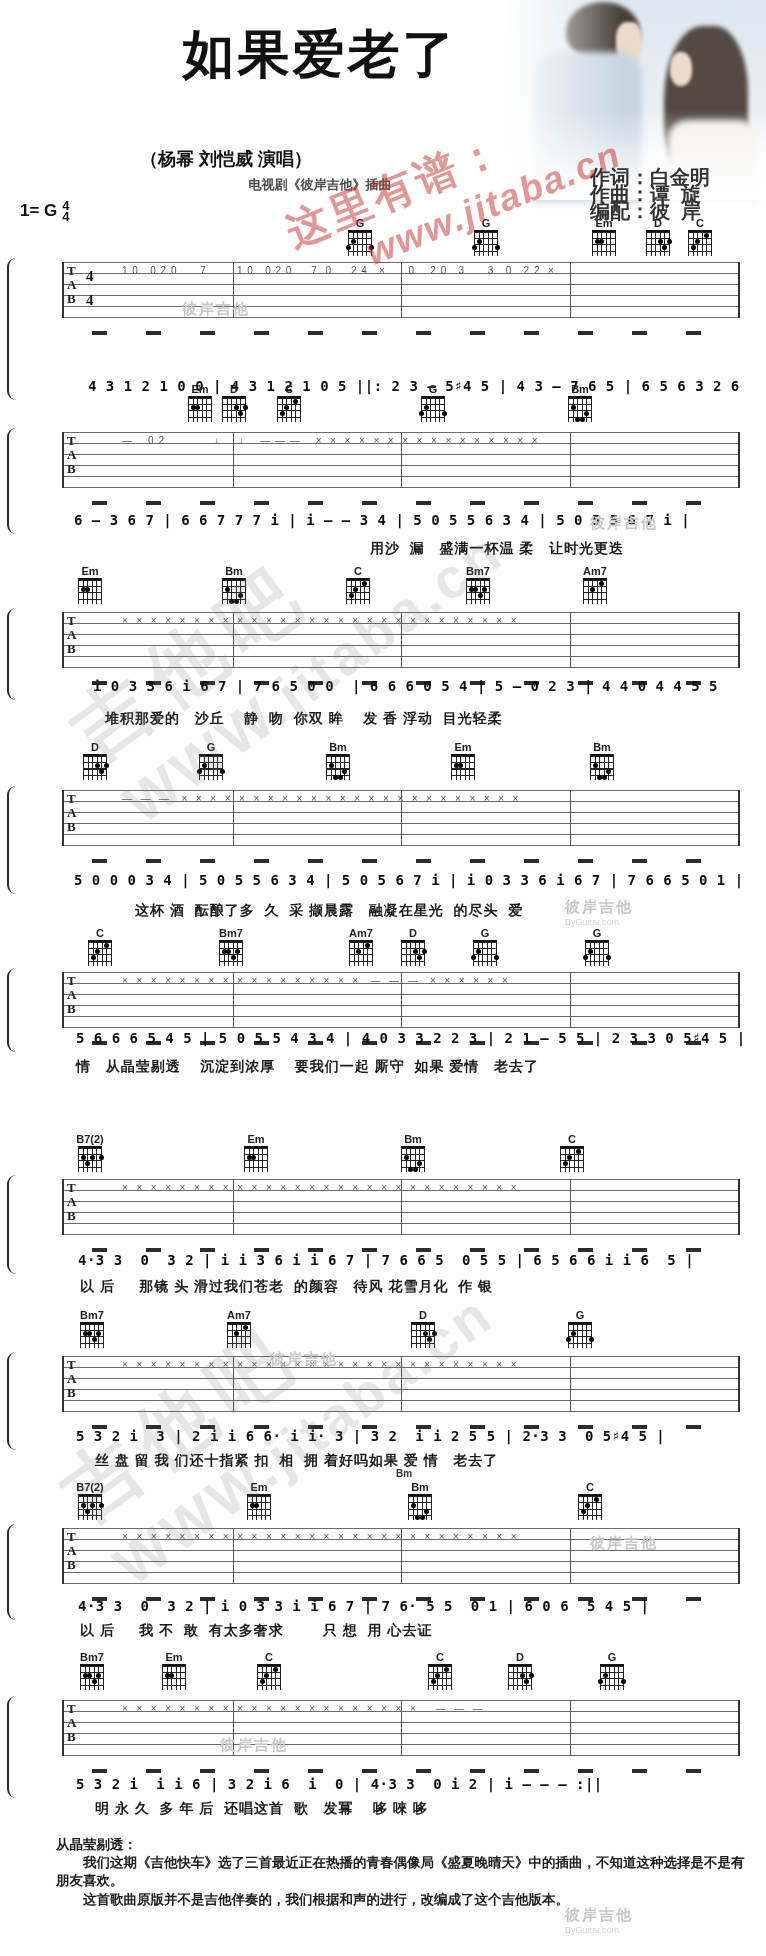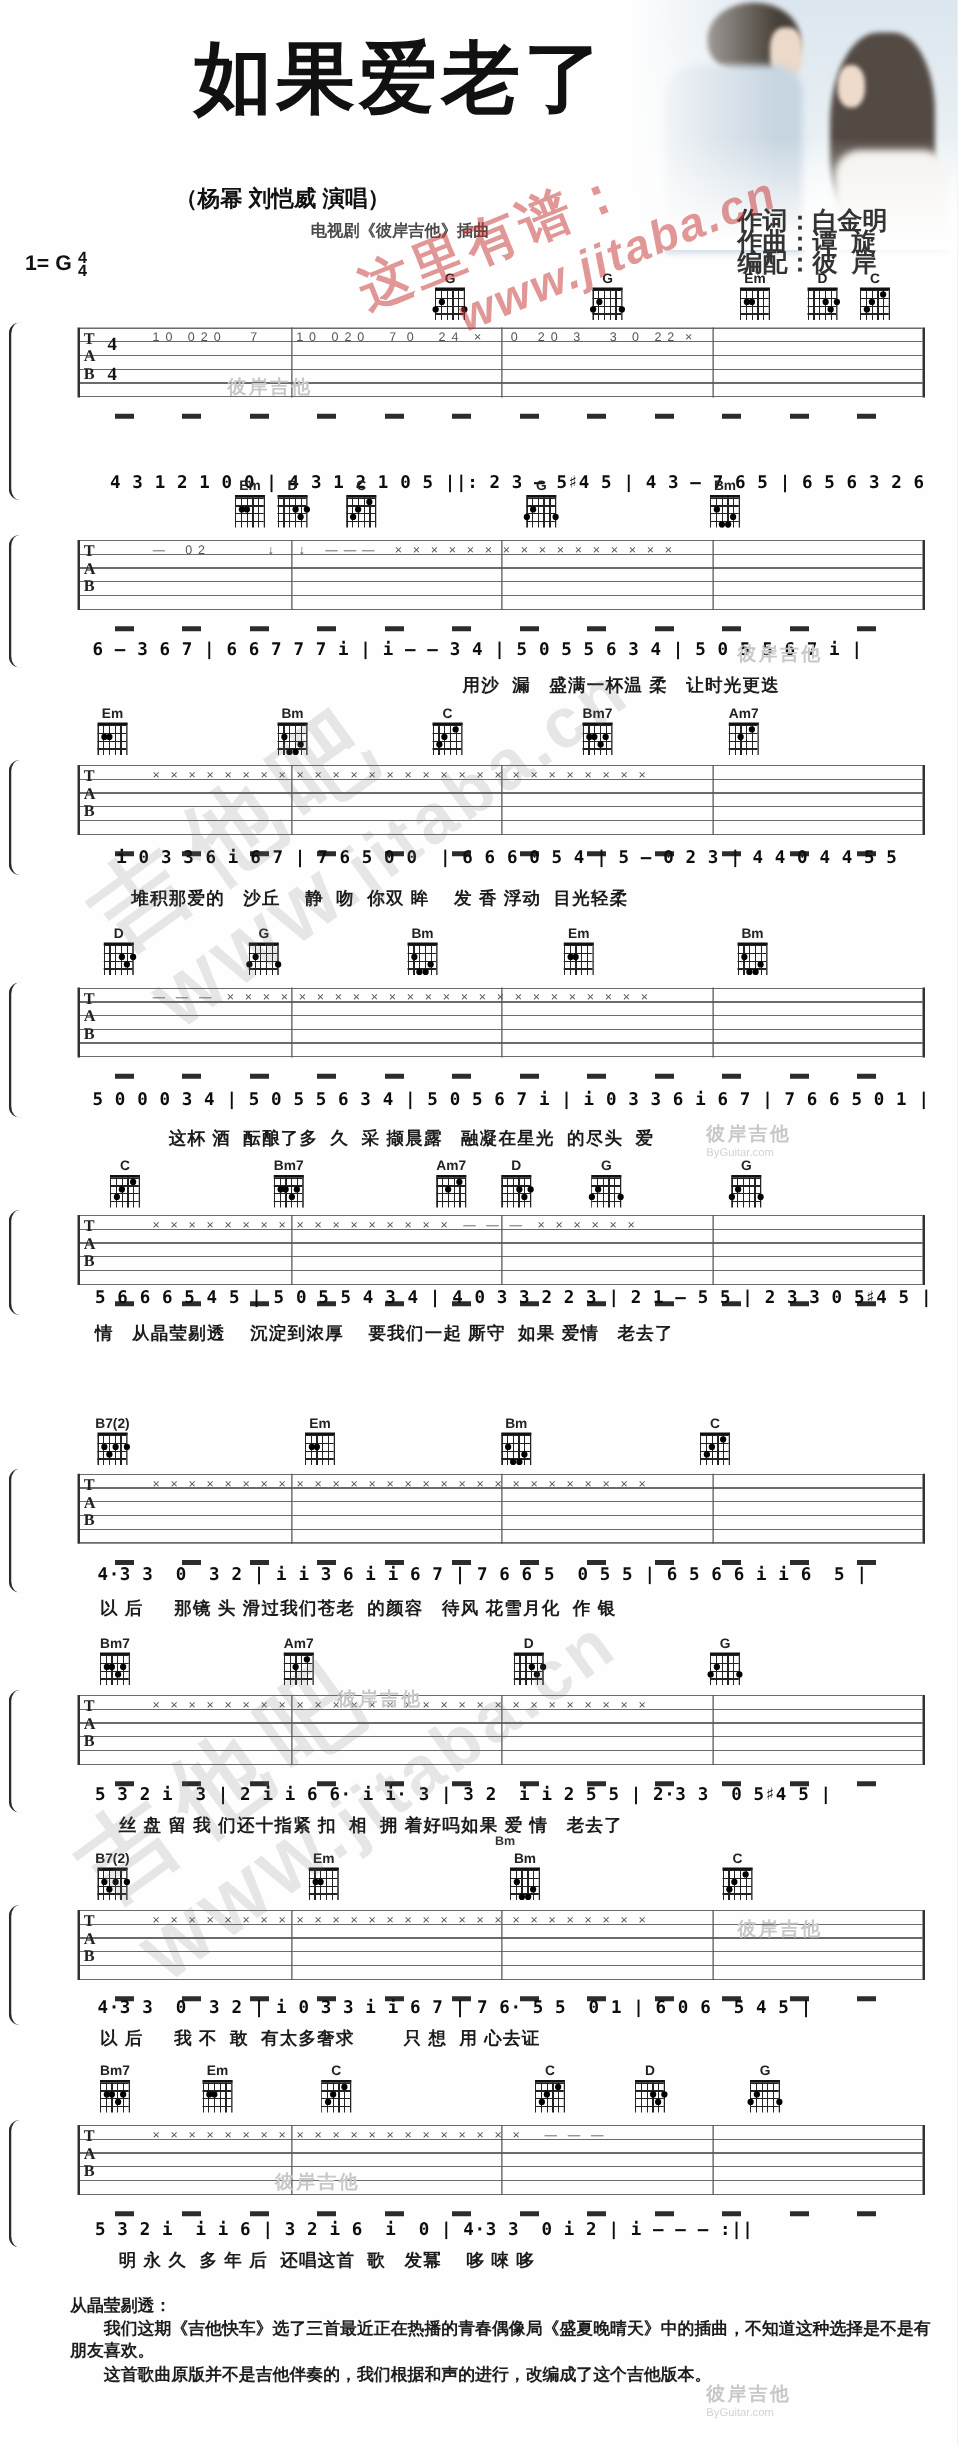--- a/index.html
+++ b/index.html
@@ -13,21 +13,21 @@
   .photo .man-hair{position:absolute;left:62px;top:2px;width:74px;height:58px;background:#474038;border-radius:50% 50% 45% 45%;filter:blur(2px);}
   .photo .man-body{position:absolute;left:28px;top:52px;width:110px;height:150px;background:#c7d5e1;border-radius:26px 22px 0 0;filter:blur(3px);}
   .photo .man-face{position:absolute;left:112px;top:22px;width:26px;height:40px;background:#ecd9c9;border-radius:40%;filter:blur(1.5px);}
   .photo .woman-hair{position:absolute;right:18px;top:26px;width:84px;height:160px;background:#544a44;border-radius:46% 40% 35% 40%;filter:blur(2px);}
   .photo .woman-face{position:absolute;right:74px;top:52px;width:22px;height:34px;background:#eedbcc;border-radius:45%;filter:blur(1.5px);}
   .photo .woman-body{position:absolute;right:8px;top:120px;width:90px;height:80px;background:#f3f1ec;border-radius:20px 20px 0 0;filter:blur(3px);}
   .photo .fade{position:absolute;inset:0;background:
       linear-gradient(to left, rgba(255,255,255,0) 55%, #fefefe 100%),
       linear-gradient(to bottom, rgba(255,255,255,0) 55%, #fefefe 96%);}
   .title{position:absolute;left:140px;top:20px;width:360px;text-align:center;
-         font-size:63px;font-weight:bold;letter-spacing:3px;z-index:2;}
+         font-size:52px;font-weight:bold;letter-spacing:3px;z-index:2;}
   .singers{position:absolute;left:140px;top:147px;width:360px;text-align:left;font-size:18px;font-weight:bold;z-index:2;}
   .subtitle{position:absolute;left:140px;top:176px;width:360px;text-align:center;font-size:13px;color:#4a4a4a;font-weight:bold;z-index:2;}
   .credits{position:absolute;left:590px;top:169px;z-index:2;font-size:20px;font-weight:bold;color:#333;line-height:17px;white-space:pre;}
   .keybox{position:absolute;left:20px;top:200px;z-index:2;font-size:17px;font-weight:bold;display:flex;align-items:center;gap:5px;}
   .keybox .ts{display:inline-flex;flex-direction:column;font-size:13px;line-height:11px;font-weight:bold;text-align:center;}
 
   
   .wm-red{position:absolute;left:278px;top:208px;z-index:6;transform:rotate(-22deg);transform-origin:0 0;
           color:rgba(198,48,48,0.50);pointer-events:none;}
   .wm-red .l1{font-size:42px;font-weight:bold;letter-spacing:4px;}

